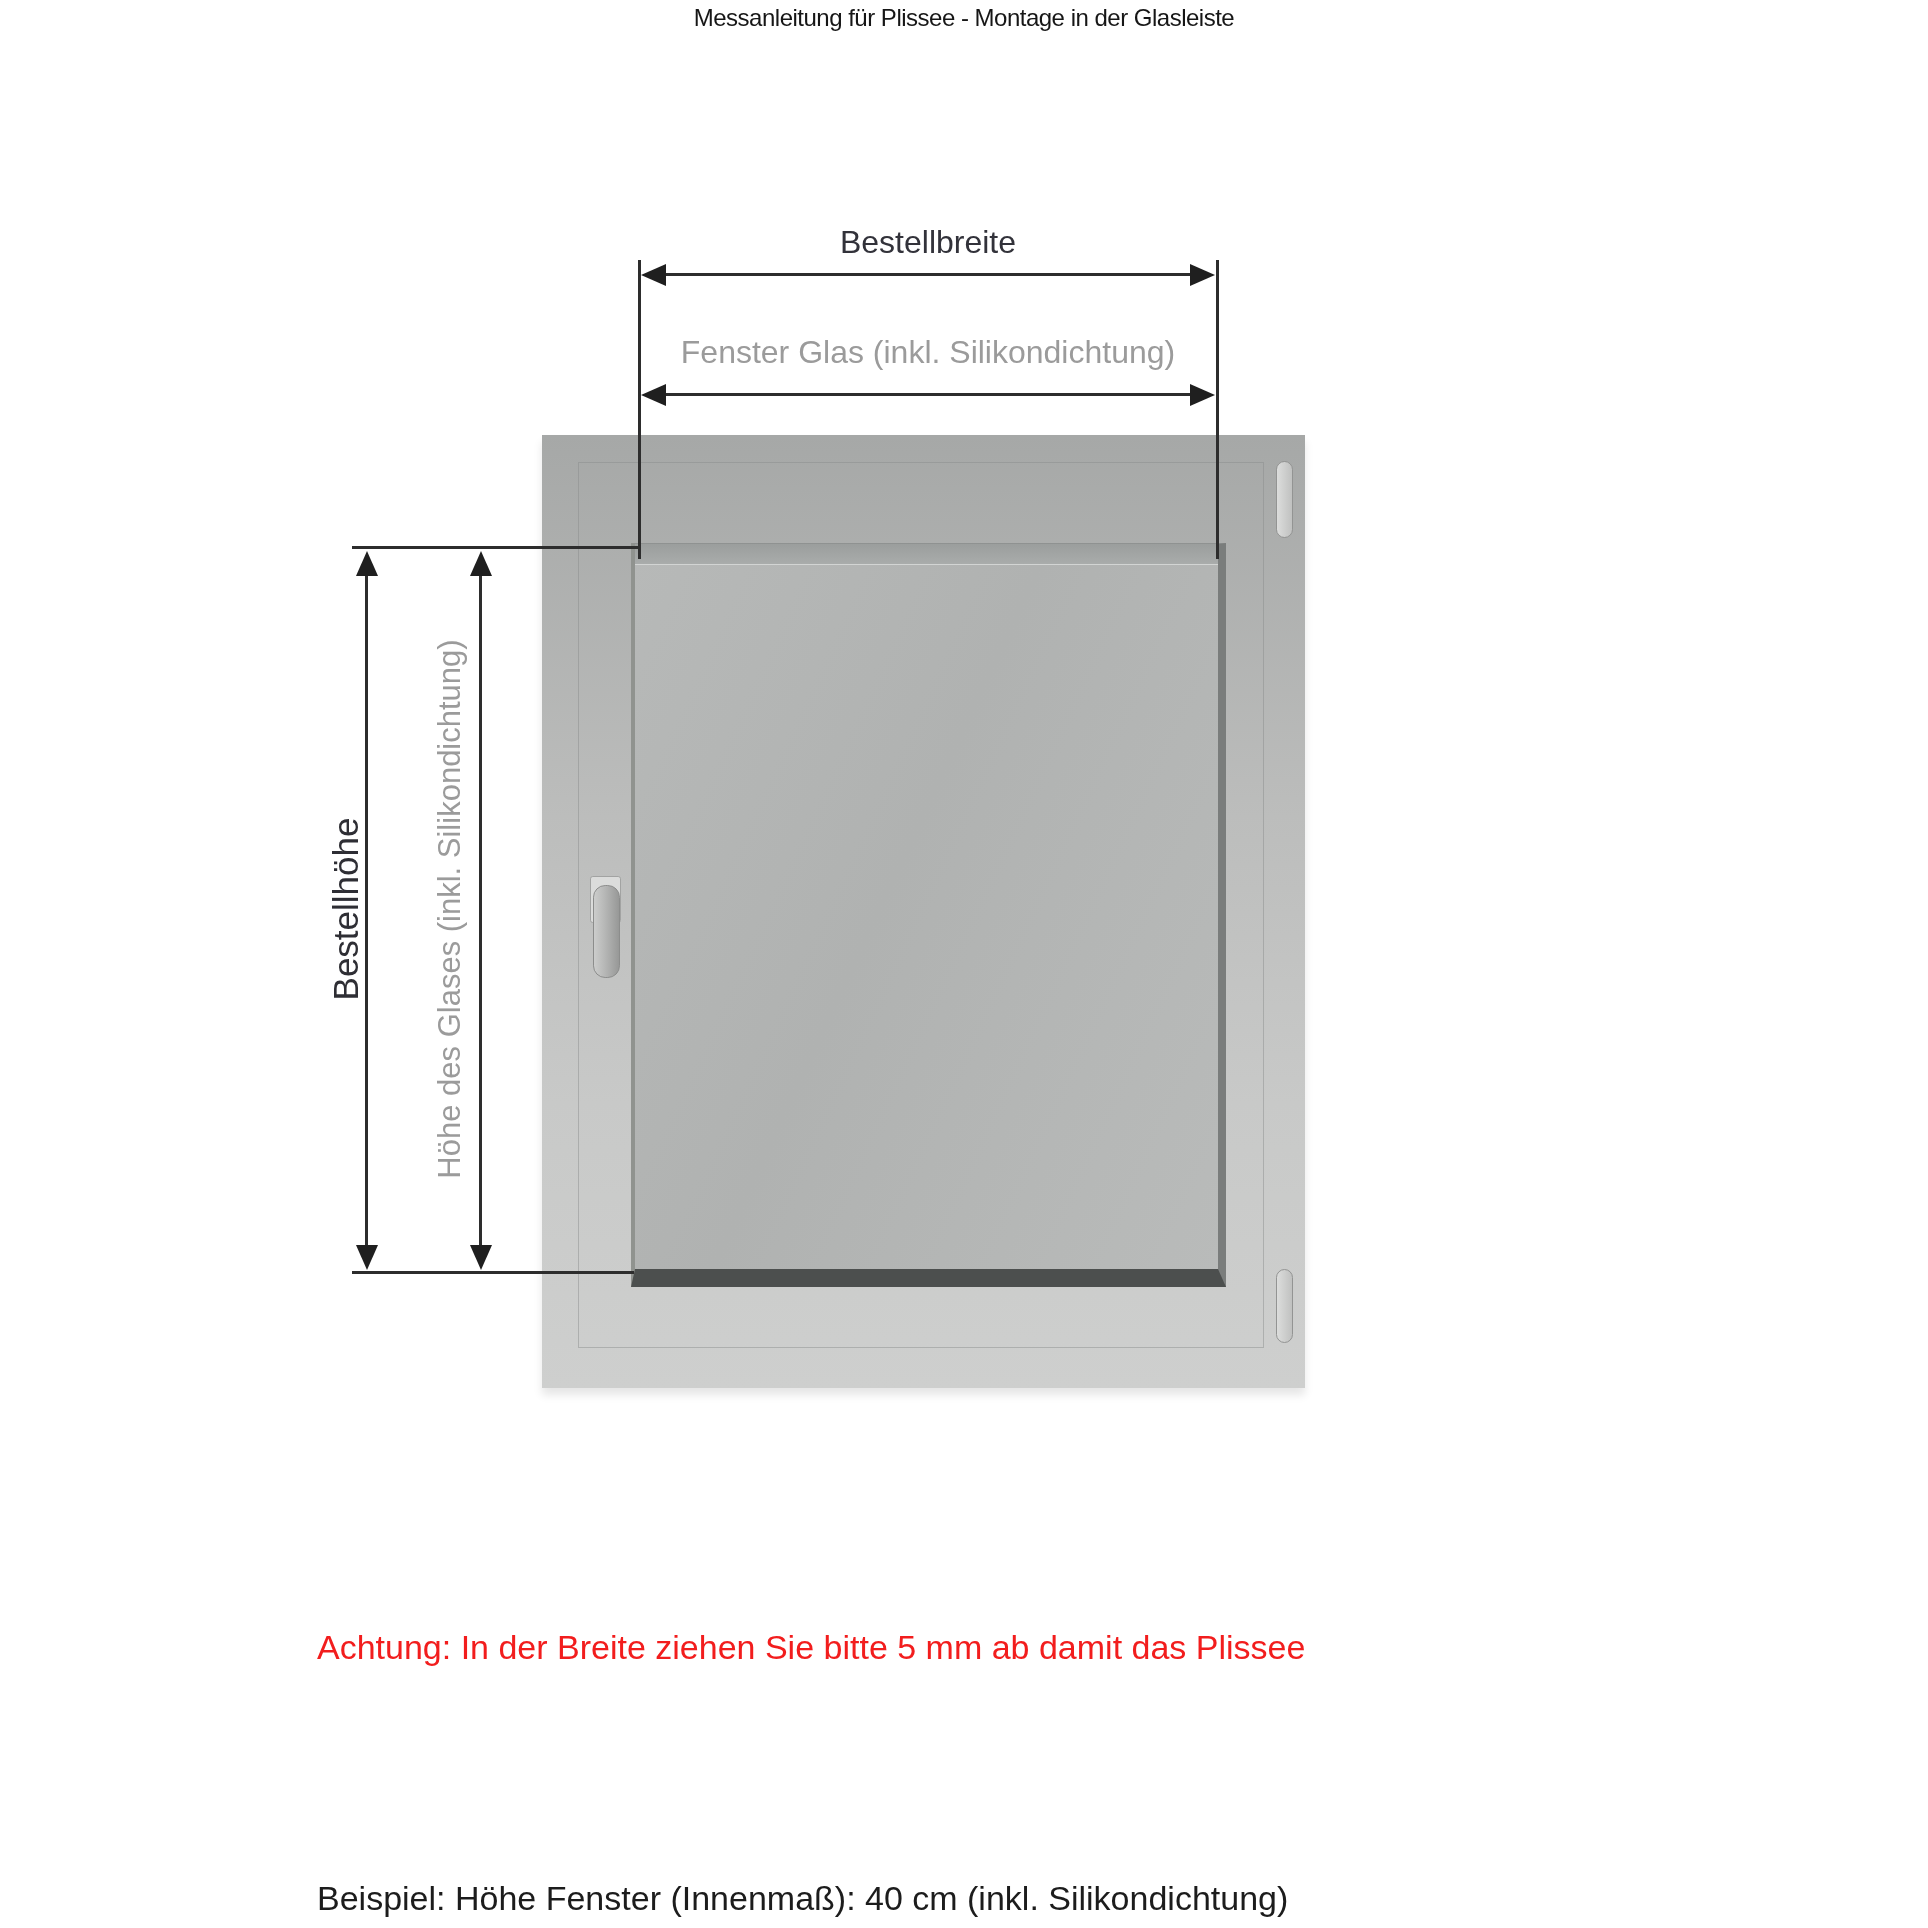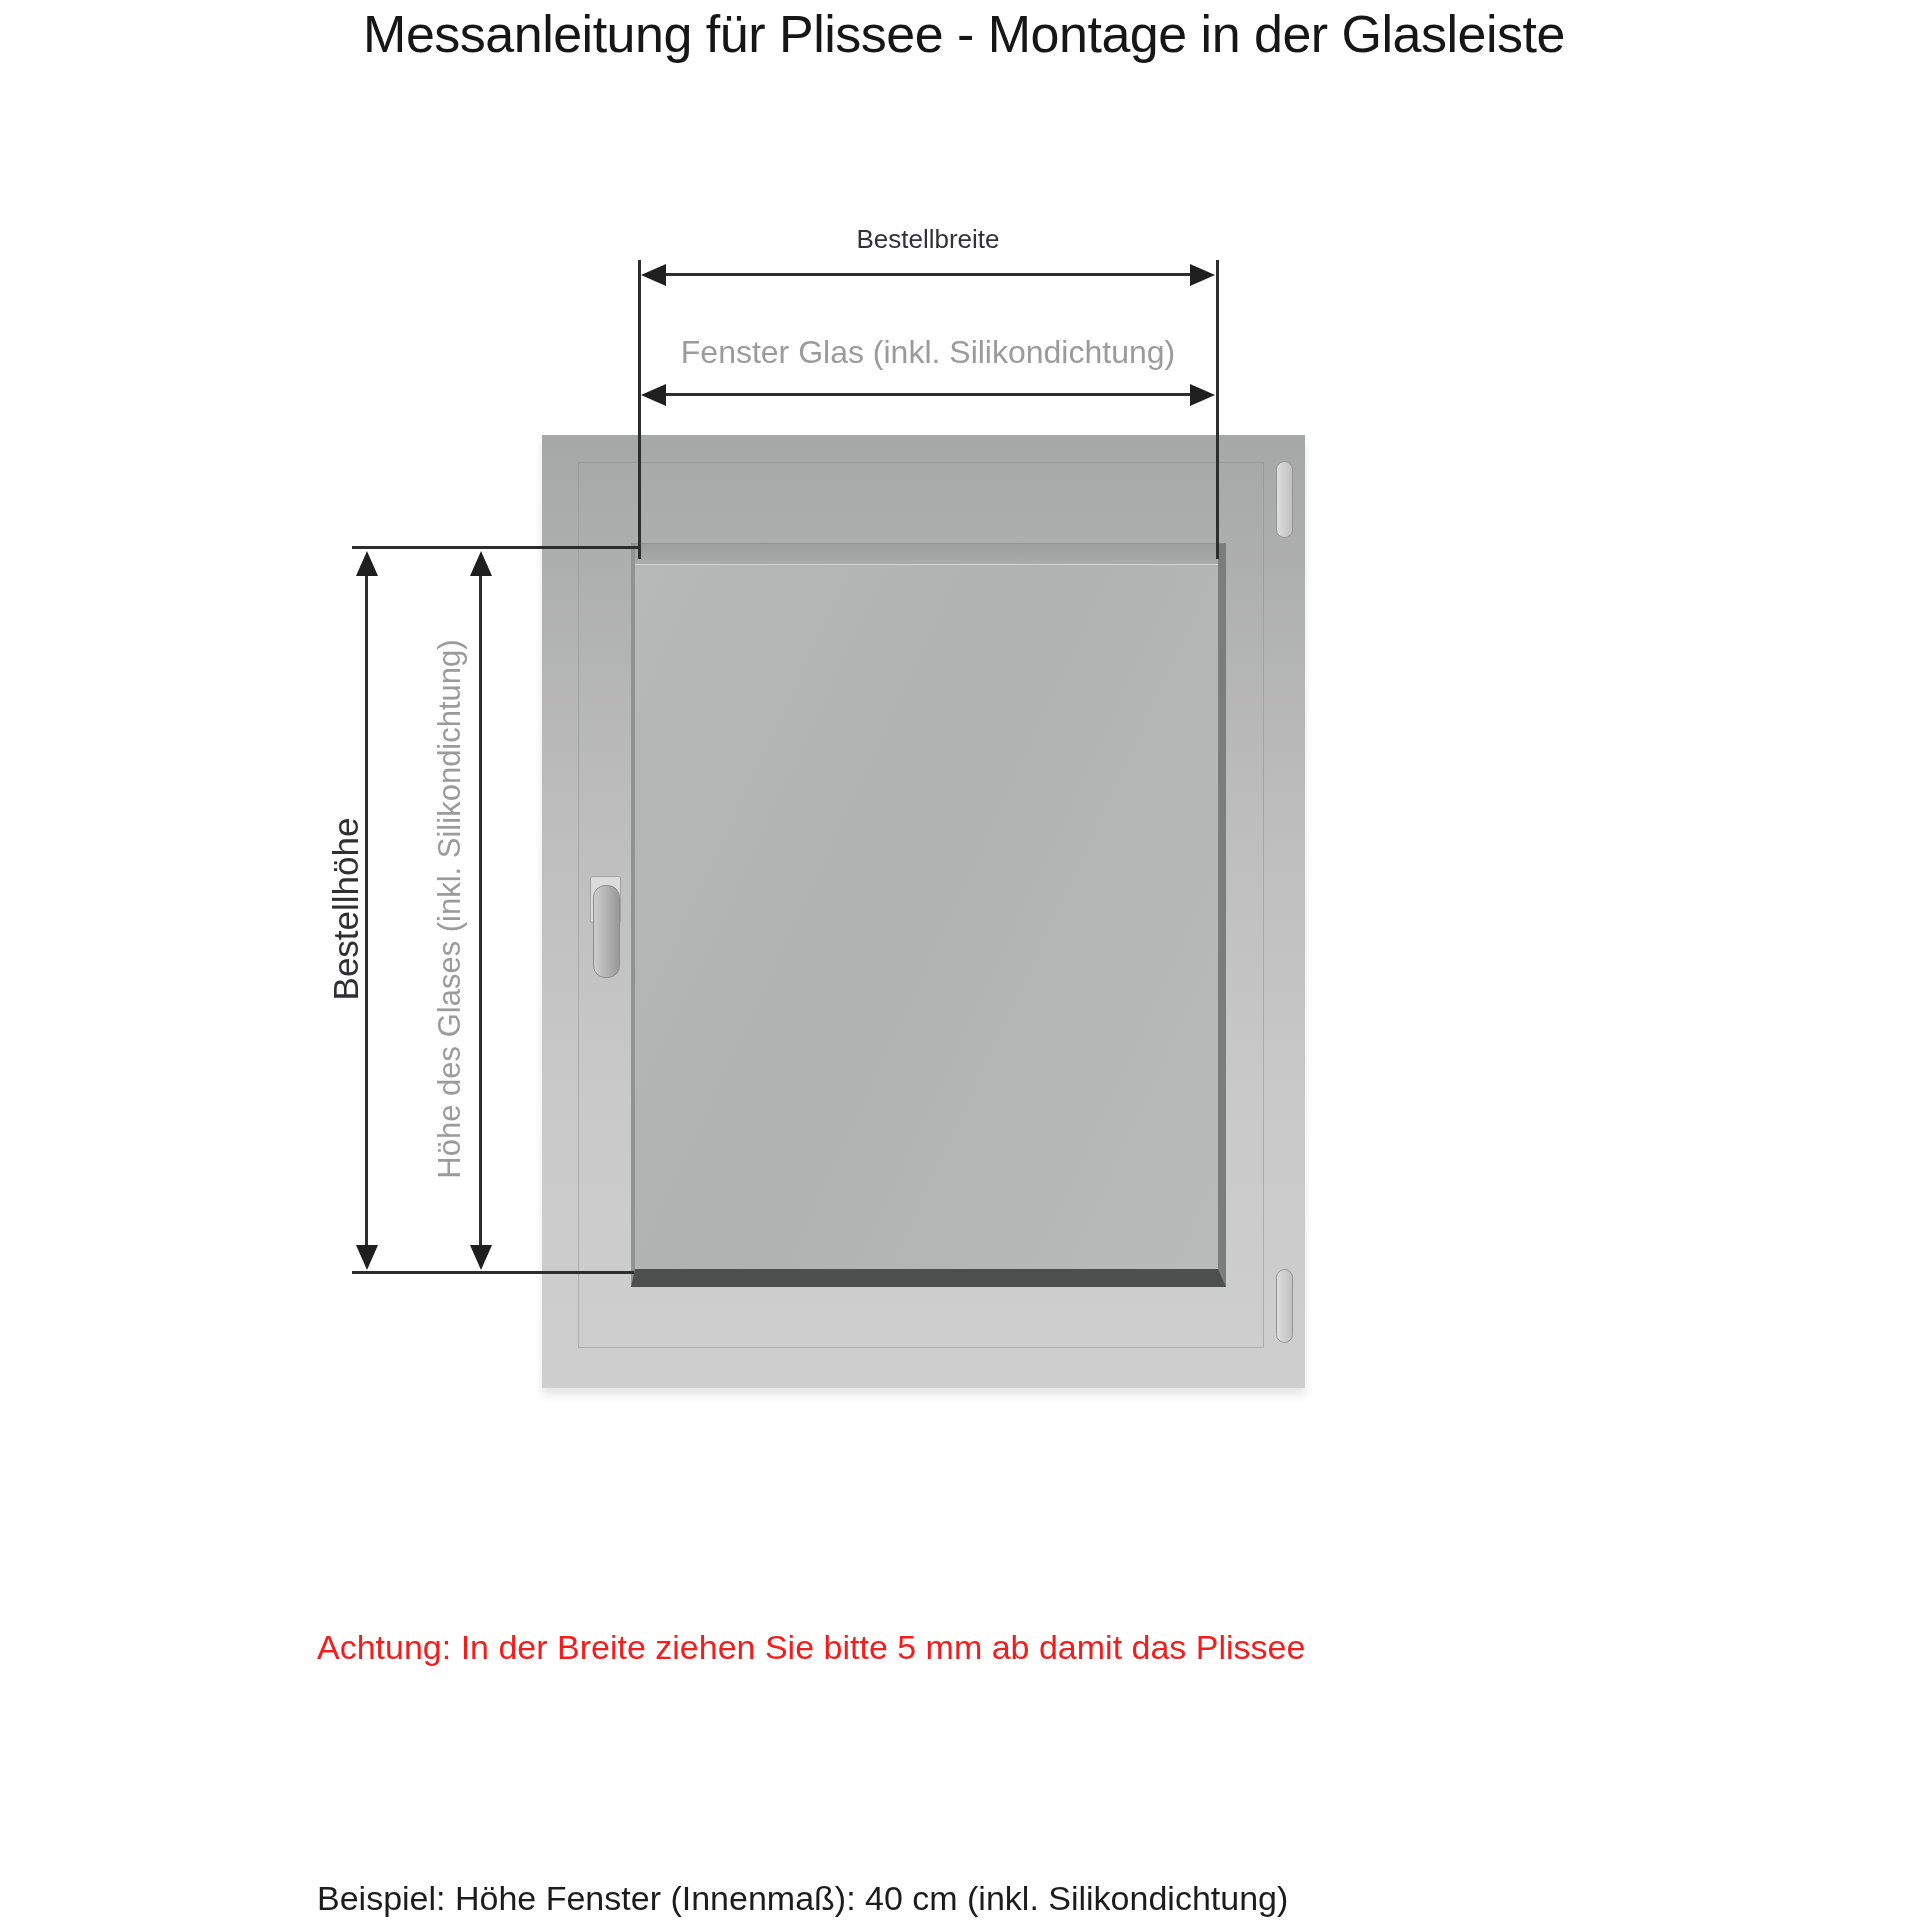--- a/index.html
+++ b/index.html
@@ -9,21 +9,21 @@
     --line:#2d2d2d;
   }
   html,body{margin:0;padding:0;}
   body{
     width:1928px;height:1928px;position:relative;background:#ffffff;
     font-family:"Liberation Sans", sans-serif;color:var(--text);
     overflow:hidden;
   }
   .page-title{
     position:absolute;top:3.8px;left:0;width:1928px;text-align:center;
-    font-size:52px;letter-spacing:-0.5px;color:#161616;font-weight:400;
+    font-size:24px;letter-spacing:-0.5px;color:#161616;font-weight:400;
   }
   
   .window{
     position:absolute;left:542px;top:435px;width:763px;height:953px;
     background:linear-gradient(to bottom,#a6a8a7 0%,#bcbdbc 40%,#c8c9c8 70%,#cecfce 100%);
     box-shadow:0 6.6px 8.5px rgba(0,0,0,0.10);
   }
   .sash{
     position:absolute;left:36px;top:27px;right:41px;bottom:40px;
     border:1.9px solid rgba(135,138,137,0.45);
@@ -67,21 +67,21 @@
     border-top:11.3px solid transparent;border-bottom:11.3px solid transparent;border-right:25.4px solid #1f1f1f;}
   .dim-h .tri-r{position:absolute;right:0;top:0;width:0;height:0;
     border-top:11.3px solid transparent;border-bottom:11.3px solid transparent;border-left:25.4px solid #1f1f1f;}
   .dim-v{position:absolute;width:22.6px;}
   .dim-v .line{position:absolute;left:9.4px;top:8.5px;bottom:8.5px;width:2.8px;background:var(--line);}
   .dim-v .tri-t{position:absolute;top:0;left:0;width:0;height:0;
     border-left:11.3px solid transparent;border-right:11.3px solid transparent;border-bottom:25.4px solid #1f1f1f;}
   .dim-v .tri-b{position:absolute;bottom:0;left:0;width:0;height:0;
     border-left:11.3px solid transparent;border-right:11.3px solid transparent;border-top:25.4px solid #1f1f1f;}
   .dim-label-h{position:absolute;left:641px;width:574px;text-align:center;white-space:nowrap;}
-  .label-order-width{top:224px;font-size:26px;color:#32323a;}
+  .label-order-width{top:224px;font-size:32px;color:#32323a;}
   .label-glass-width{top:334px;font-size:32px;color:var(--muted_label);}
   .dim-label-v{position:absolute;white-space:nowrap;transform:translate(-50%,-50%) rotate(-90deg);}
   .label-order-height{left:346px;top:909px;font-size:35px;color:#2e2e34;}
   .label-glass-height{left:450px;top:909px;font-size:31px;color:var(--muted_label);}
   
   .instructions{
     position:absolute;left:317px;top:1527px;
     font-size:34px;line-height:48px;white-space:pre;
   }
   .instructions .warn{color:var(--warning);}

